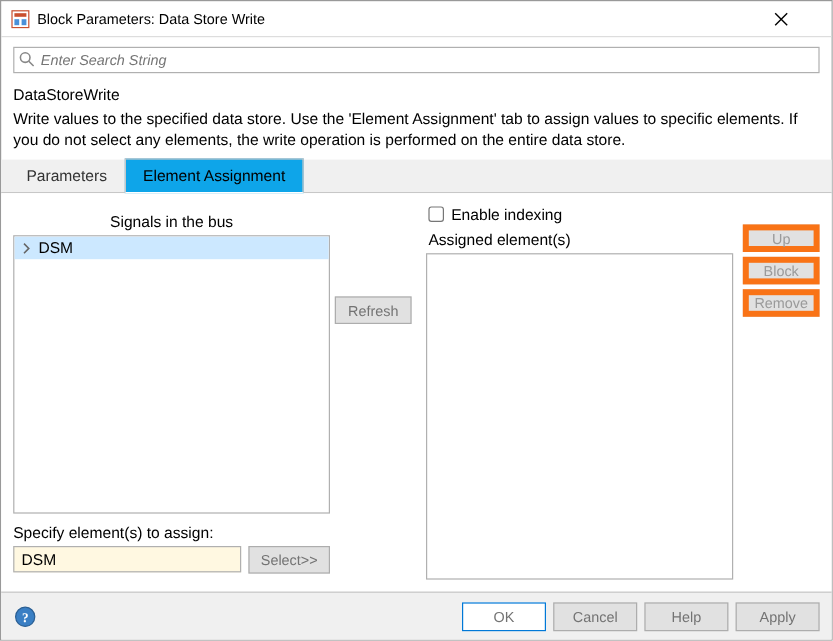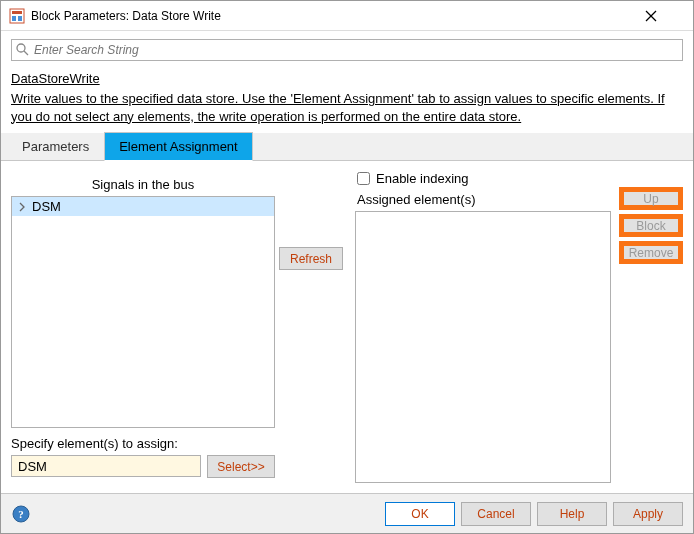--- a/index.html
+++ b/index.html
@@ -6,38 +6,38 @@
 body { font-family: "Segoe UI", Arial, sans-serif; font-size: 12px; color: #000; background: #fff; }
 .window { width: 694px; height: 534px; border: 1px solid #999; display: flex; flex-direction: column; background: #fff; }
 .titlebar { height: 30px; display: flex; align-items: center; padding: 0 8px; border-bottom: 1px solid #ddd; }
 .titlebar .appicon { width: 16px; height: 16px; margin-right: 6px; display: flex; align-items: center; justify-content: center; }
 .titlebar .title { flex: 1; font-size: 12px; }
 .titlebar .closebtn { width: 40px; text-align: center; font-size: 14px; cursor: default; }
 .searchrow { padding: 8px 10px 6px 10px; }
 .searchbox { position: relative; }
 .searchbox input { width: 100%; height: 22px; border: 1px solid #b0b0b0; padding: 0 4px 0 22px; font-size: 12px; font-style: italic; color: #888; background: #fff; }
 .searchbox .mag { position: absolute; left: 4px; top: 3px; width: 14px; height: 14px; }
-.descarea { padding: 4px 10px 8px 10px; text-decoration: underline; }
+.descarea { padding: 4px 10px 8px 10px; }
 .blkname { font-size: 13px; margin-bottom: 4px; }
 .blkdesc { font-size: 13px; line-height: 1.35; }
 .tabbar { display: flex; border-bottom: 1px solid #c7c7c7; background: #f0f0f0; margin: 0; height: 28px; align-items: flex-end; padding-left: 6px; }
 .tab { padding: 6px 14px; border: 1px solid transparent; border-bottom: none; font-size: 13px; cursor: default; }
 .tab.inactive { color: #333; }
 .tab.active { background: #0ea5e9; border: 1px solid #c7c7c7; border-bottom: 1px solid #fff; position: relative; top: 1px; }
 .tabcontent { flex: 1; padding: 10px; display: flex; flex-direction: column; background: #fff; }
 .mainrow { display: flex; gap: 0; flex: 1; }
 .leftcol { width: 264px; display: flex; flex-direction: column; }
 .midcol { width: 72px; display: flex; flex-direction: column; align-items: center; padding-top: 76px; }
 .rightcol { flex: 1; display: flex; flex-direction: column; padding-left: 8px; }
 .rbtncol { width: 72px; display: flex; flex-direction: column; gap: 4px; padding-left: 8px; padding-top: 16px; }
 .panel-label-center { text-align: center; font-size: 13px; padding: 6px 0 4px 0; }
 .treebox { border: 1px solid #b0b0b0; height: 232px; background: #fff; overflow: auto; }
 .treeitem { display: flex; align-items: center; gap: 4px; padding: 2px 4px 2px 6px; font-size: 13px; background: #cce8ff; }
 .treeitem .arrow { width: 10px; display: inline-block; color: #666; }
-.btn { height: 23px; min-width: 64px; background: #e1e1e1; border: 1px solid #adadad; font-size: 12px; color: #c2410c; cursor: default; }
+.btn { height: 23px; min-width: 64px; background: #e1e1e1; border: 1px solid #adadad; font-size: 12px; color: #737373; cursor: default; }
 .checkrow { display: flex; align-items: center; gap: 6px; font-size: 13px; margin-bottom: 4px; padding-left: 2px; }
 .checkbox { width: 13px; height: 13px; }
 .rightlabel { font-size: 13px; padding: 2px 0 4px 2px; }
 .assignedbox { border: 1px solid #b0b0b0; flex: 1; min-height: 254px; background: #fff; }
 .btn-disabled { background: #e1e1e1; border: 5px solid #f97316; color: #9a9a9a; }
 .specrow { margin-top: 8px; }
 .speclabel { font-size: 13px; margin-bottom: 4px; }
 .specinputrow { display: flex; gap: 6px; }
 .specinput { flex: 1; height: 22px; border: 1px solid #b0b0b0; background: #fff8e1; padding: 0 6px; font-size: 13px; }
 .selectbtn { width: 88px; }

